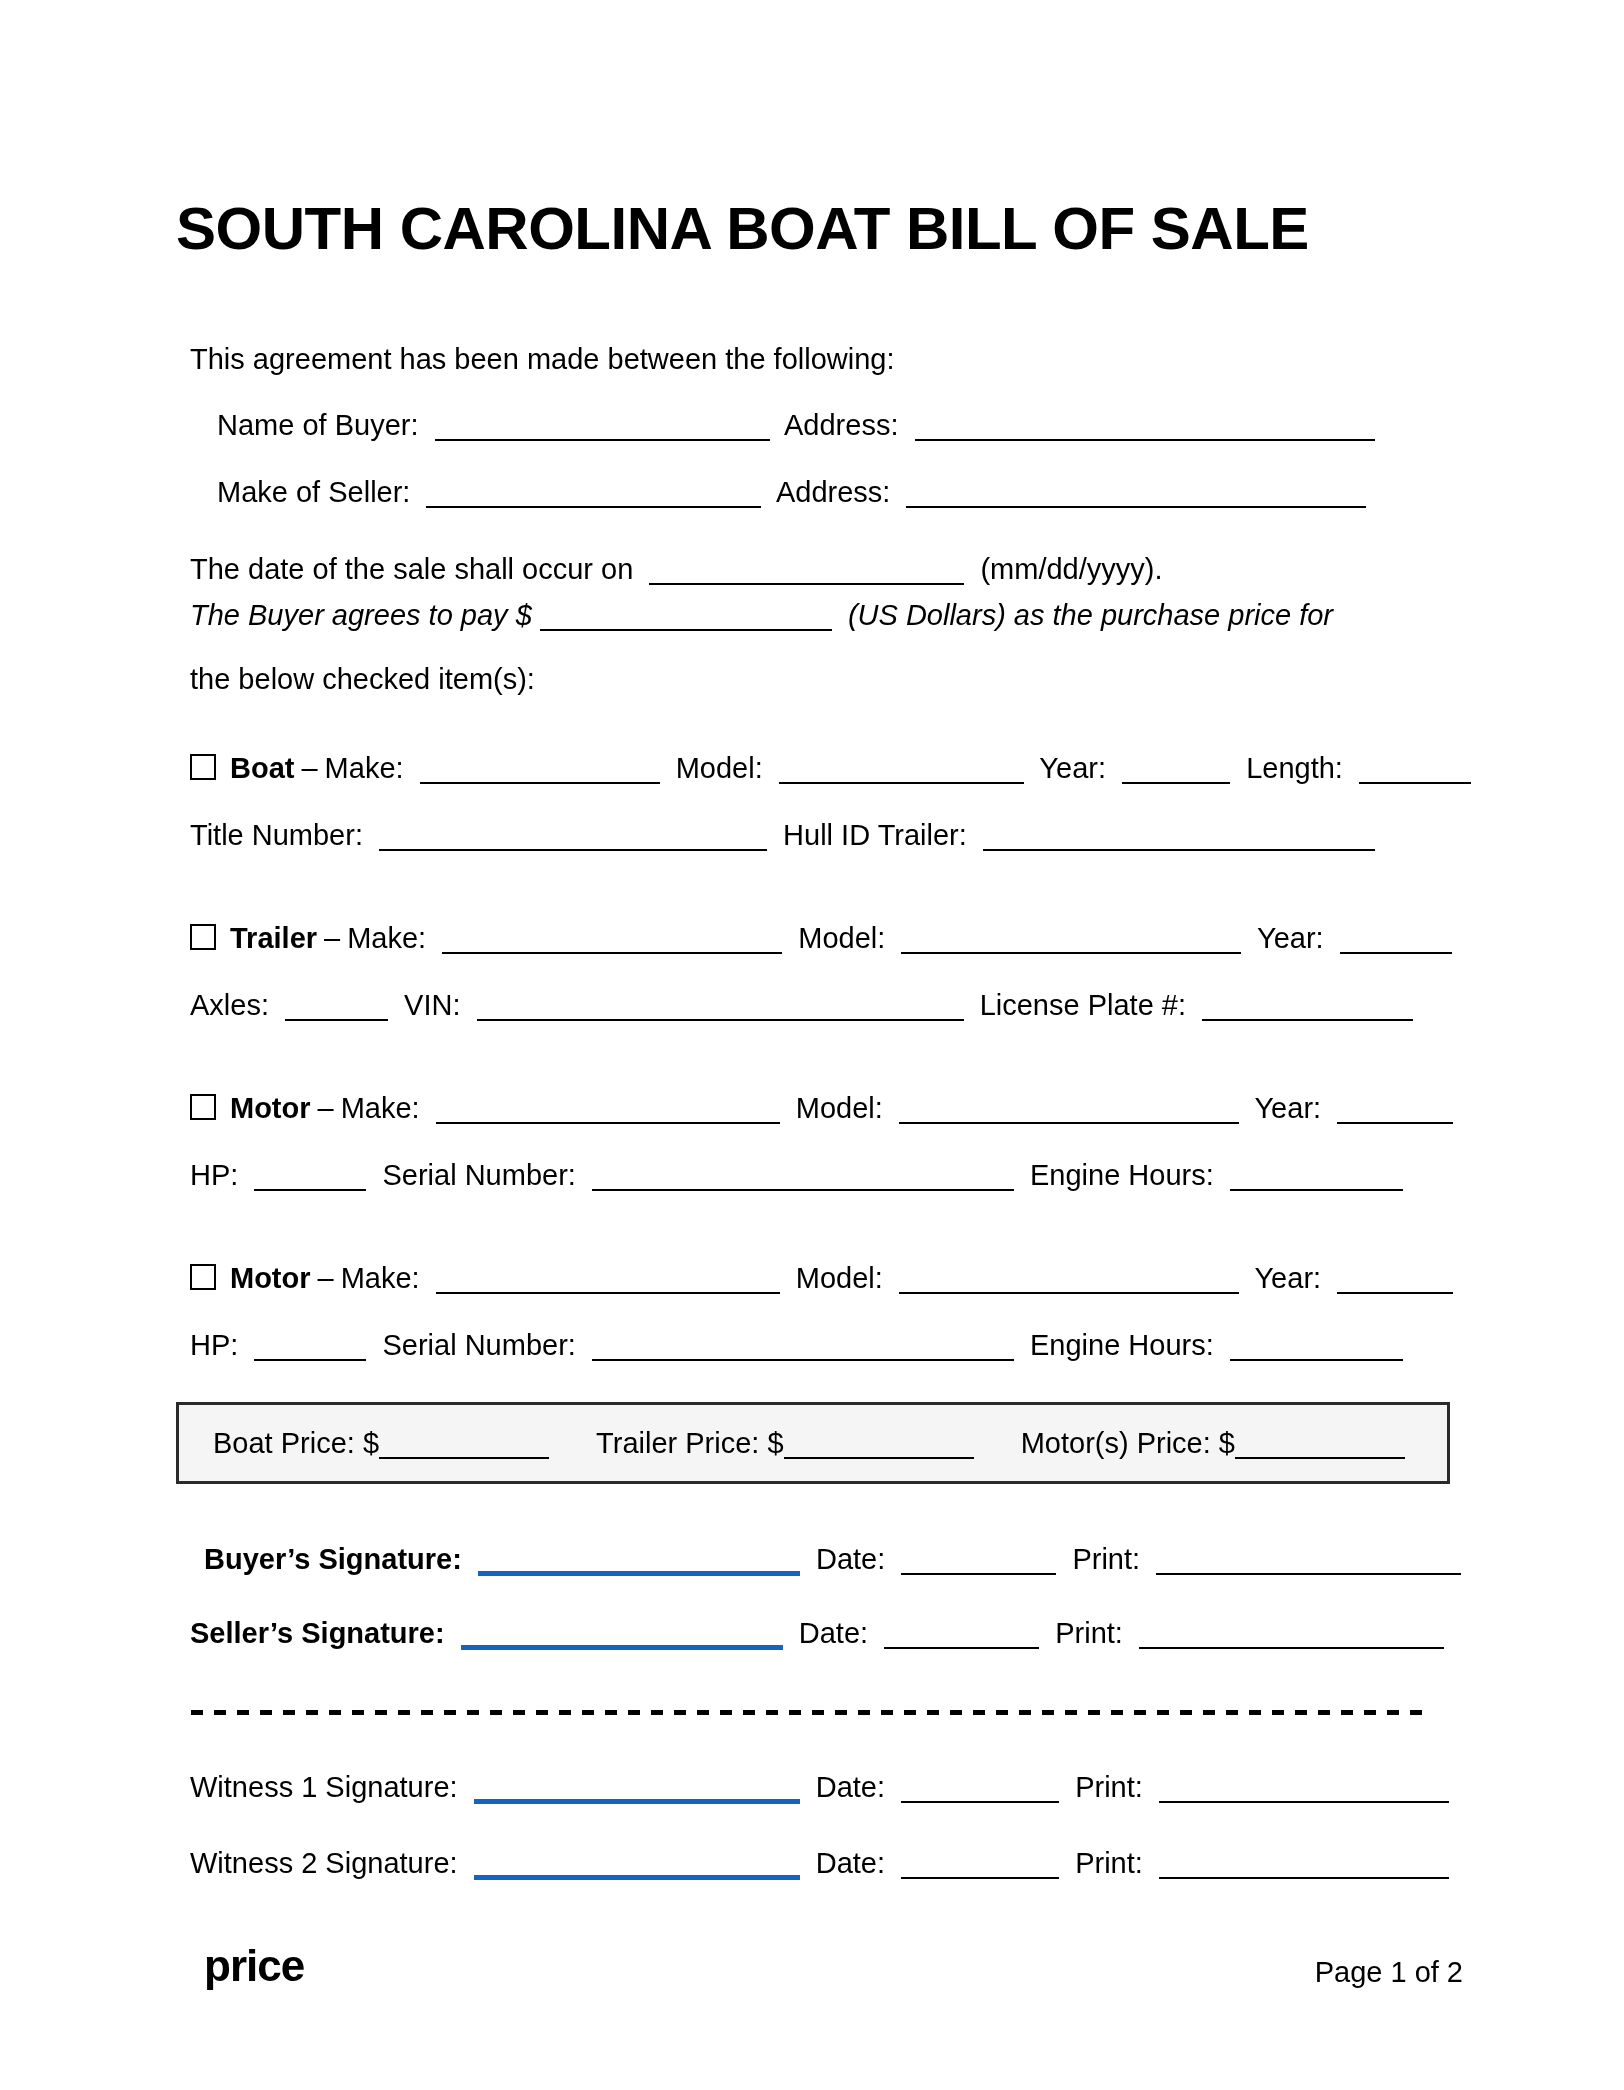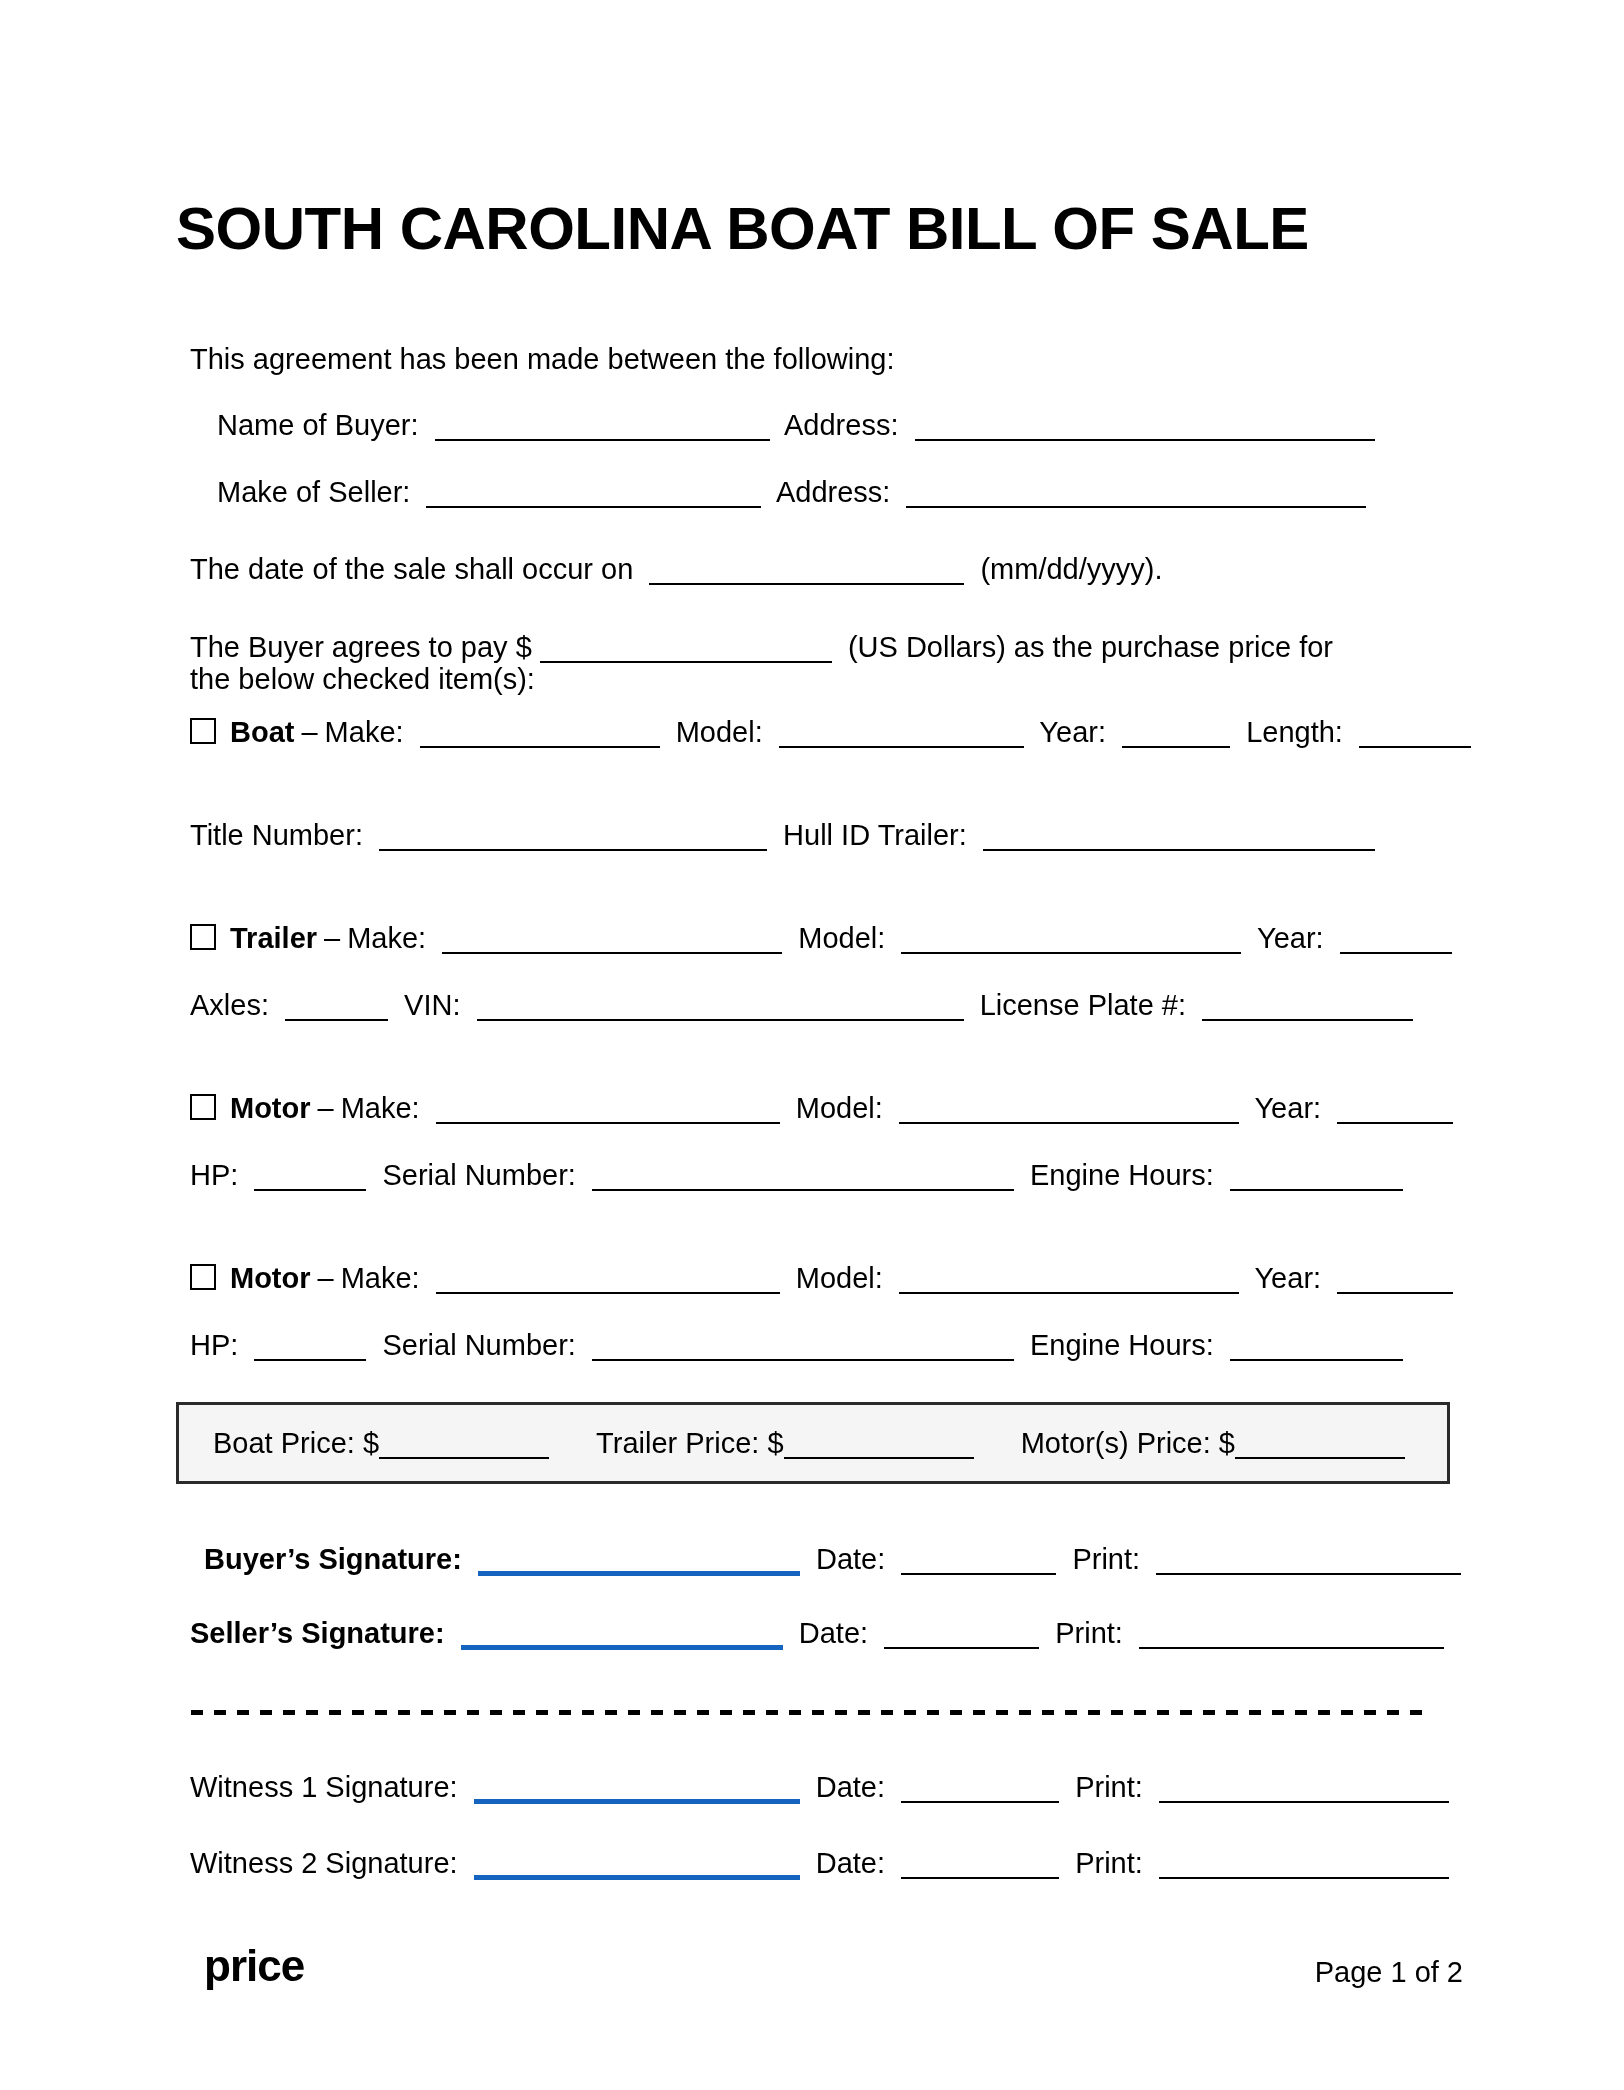--- a/index.html
+++ b/index.html
@@ -84,30 +84,30 @@
     <span>Address:</span>
     <span class="u u-addr"></span>
   </div>
 
   <div class="row" style="top:554px;">
     <span>The date of the sale shall occur on</span>
     <span class="u u-date"></span>
     <span>(mm/dd/yyyy).</span>
   </div>
 
-  <div class="row" style="top:632px;">
+  <div class="row" style="top:600px;font-style:italic;">
     <span>The Buyer agrees to pay $</span>
     <span class="u u-pay nogap"></span>
     <span>(US Dollars) as the purchase price for</span>
   </div>
   <div class="row" style="top:665px;">
     <span>the below checked item(s):</span>
   </div>
 
-  <div class="row" style="top:717px;">
+  <div class="row" style="top:753px;">
     <span class="checkbox"></span><span class="b">Boat</span><span class="dash">–</span><span>Make:</span>
     <span class="u u-boat-make"></span>
     <span>Model:</span>
     <span class="u u-boat-model"></span>
     <span>Year:</span>
     <span class="u u-yr"></span>
     <span>Length:</span>
     <span class="u u-len"></span>
   </div>
 

